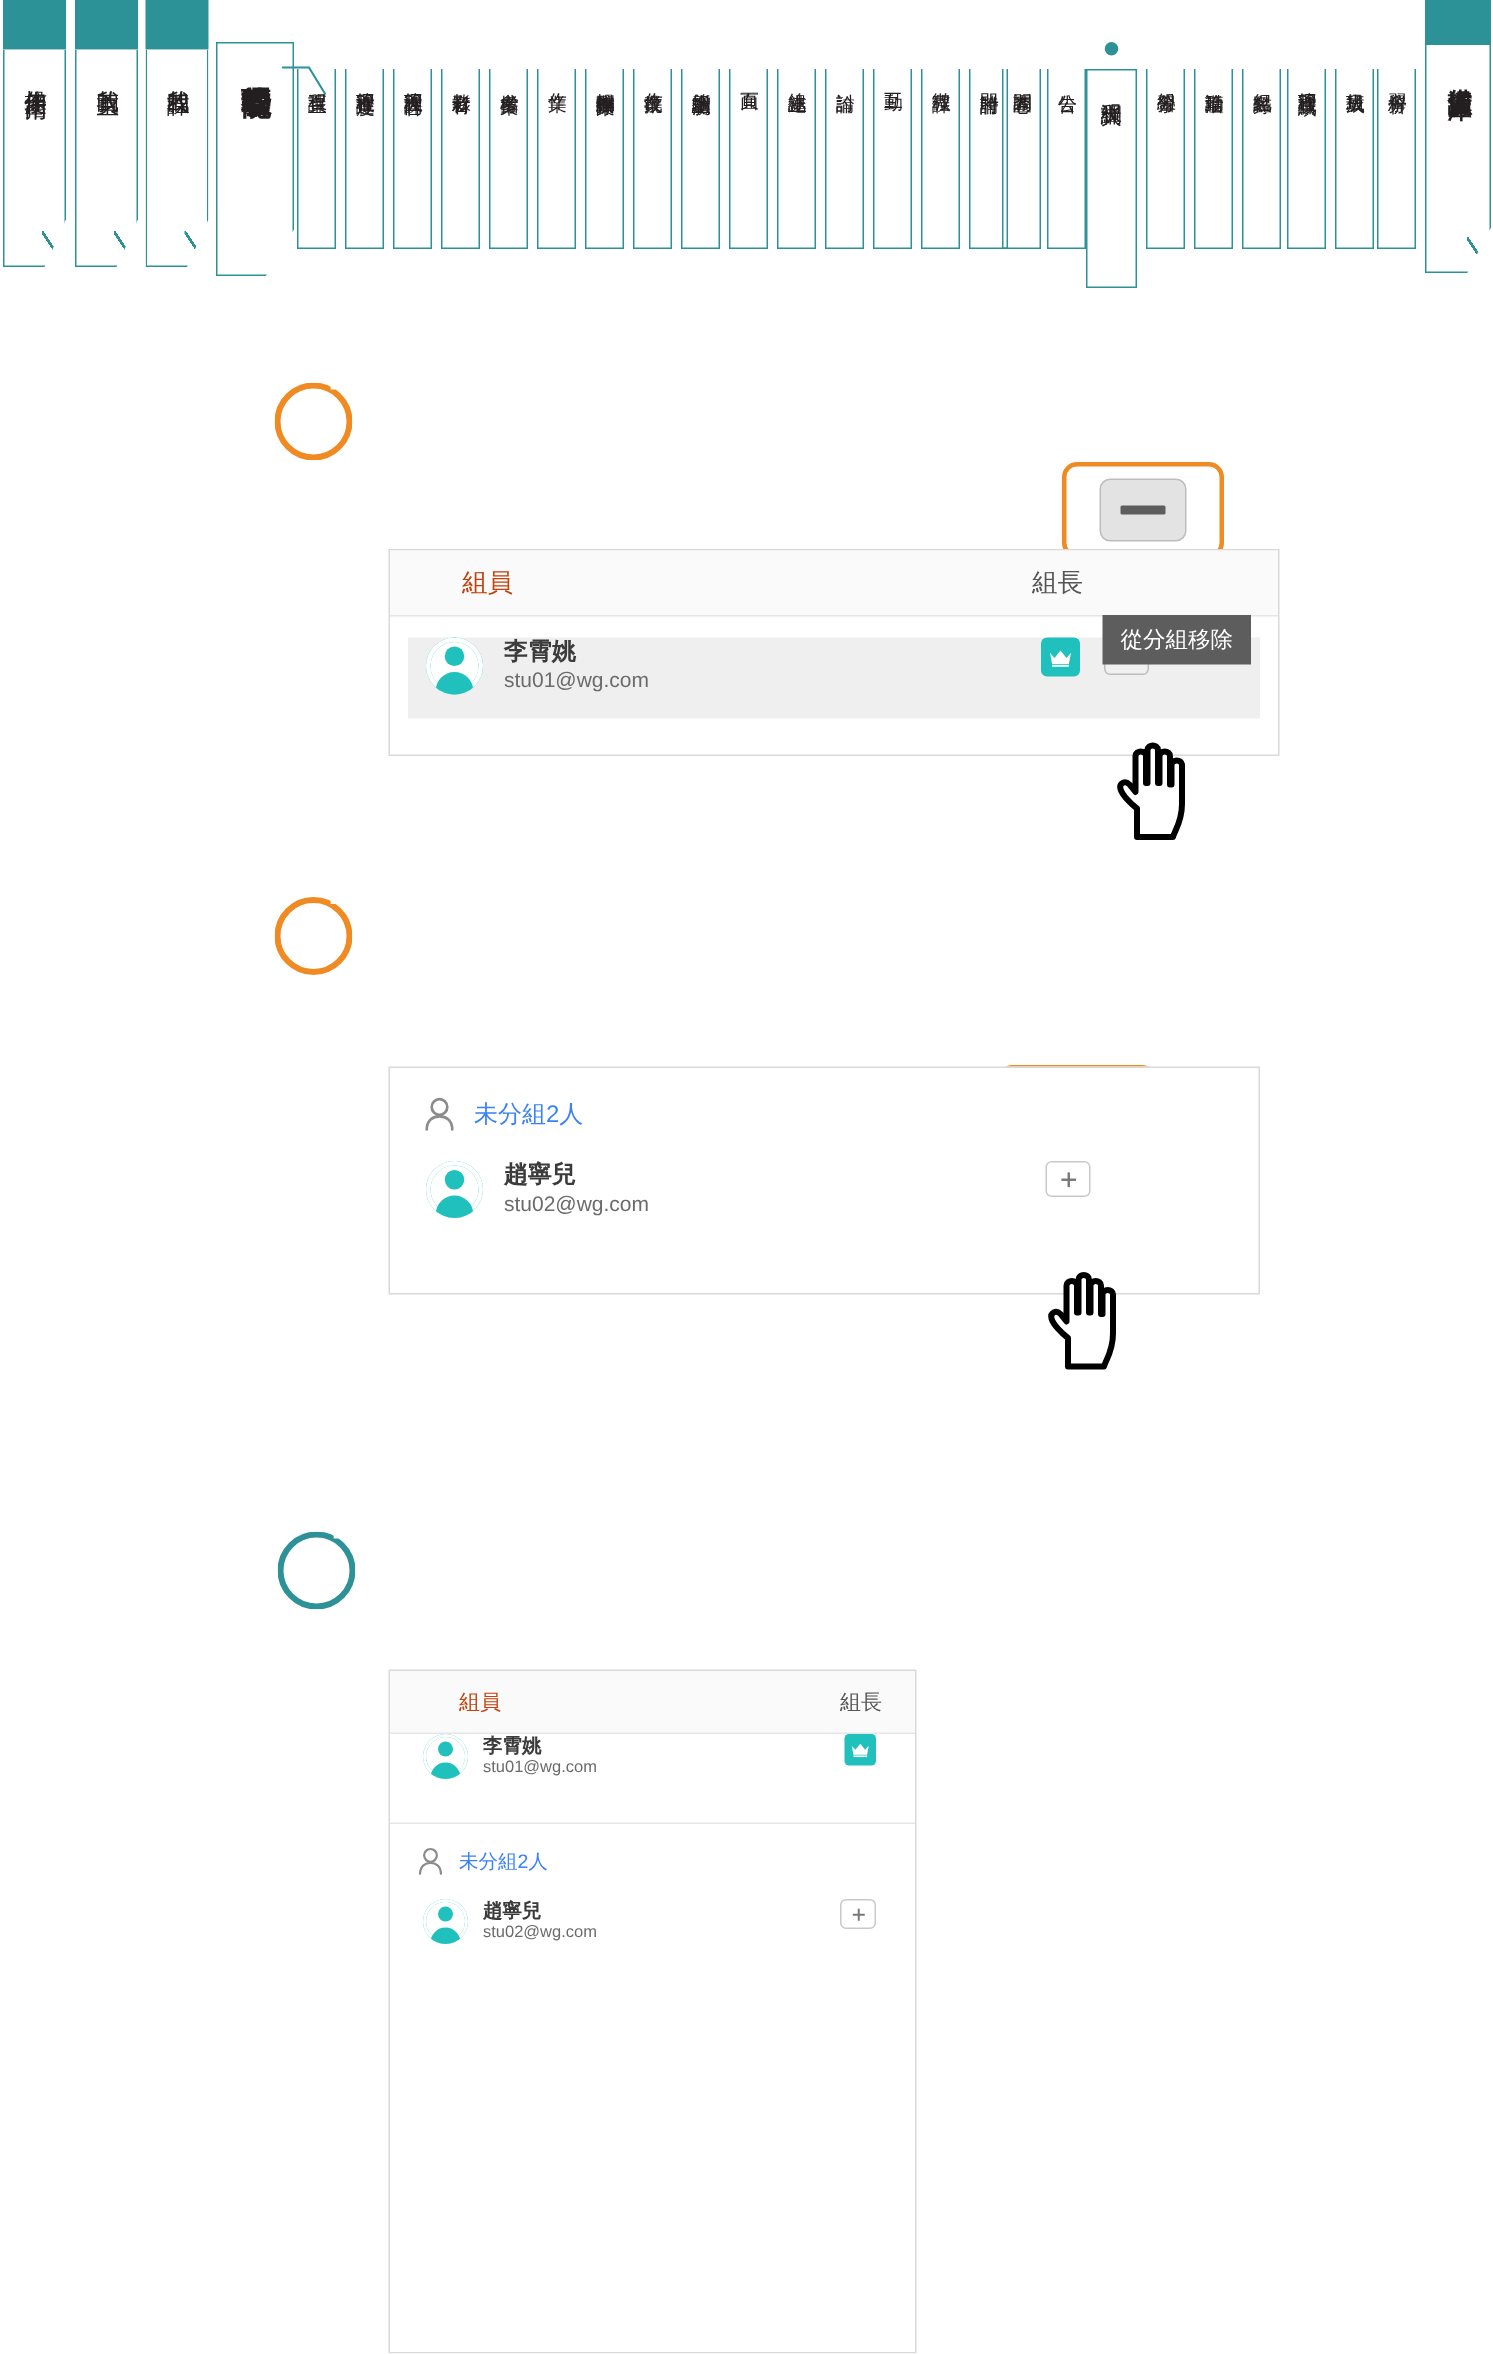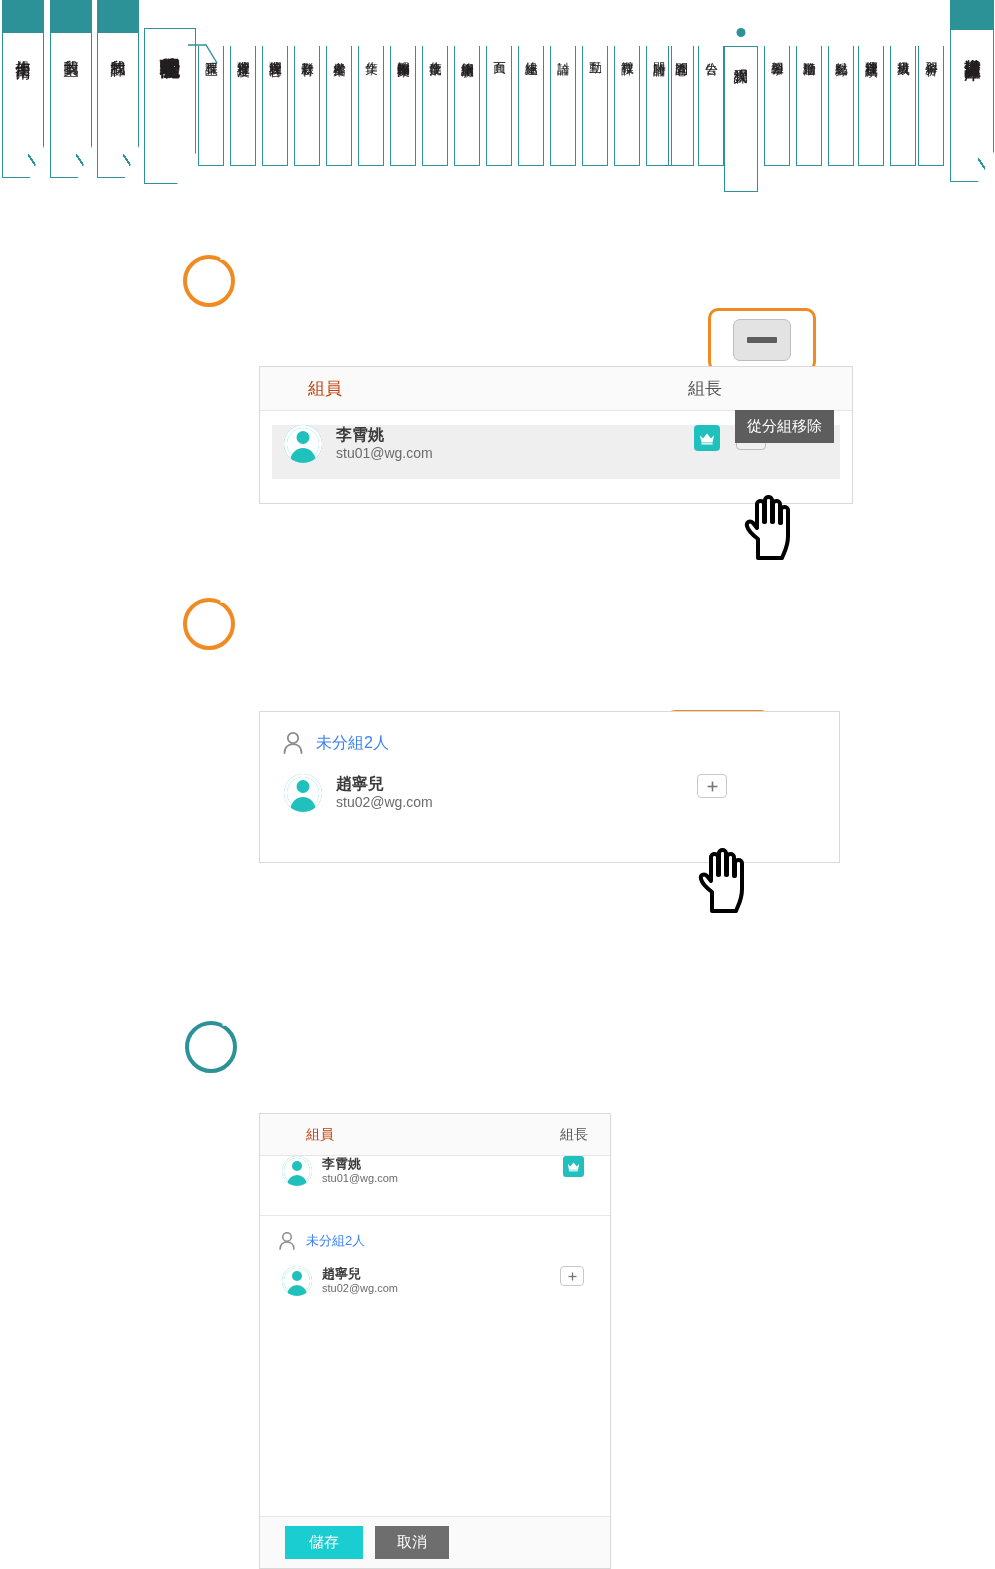--- a/index.html
+++ b/index.html
@@ -636,17 +636,13 @@
     <div style="margin-left:auto; margin-right:4px;">
       <div class="sq-btn plain" style="width:24px;height:20px;">
         <svg width="9" height="9" viewBox="0 0 11 11">
           <rect x="4.7" y="0.6" width="1.6" height="9.8" fill="#777"></rect>
           <rect x="0.6" y="4.7" width="9.8" height="1.6" fill="#777"></rect>
         </svg>
       </div>
     </div>
   </div>
 
-  <div class="panel-footer">
-    <button class="btn-save">儲存</button>
-    <button class="btn-cancel">取消</button>
-  </div>
 </div>
 
 </body></html>

